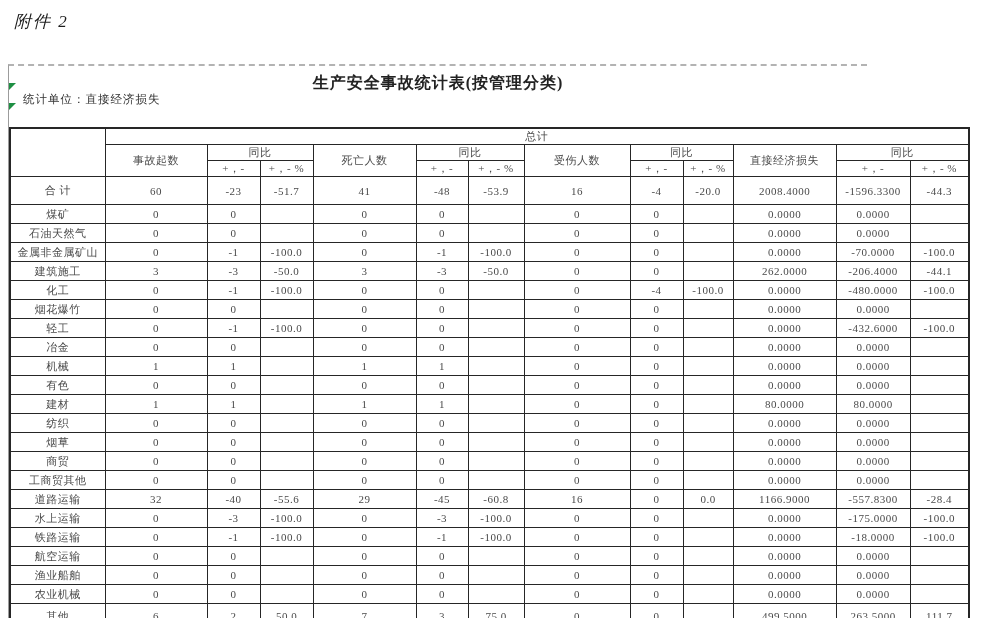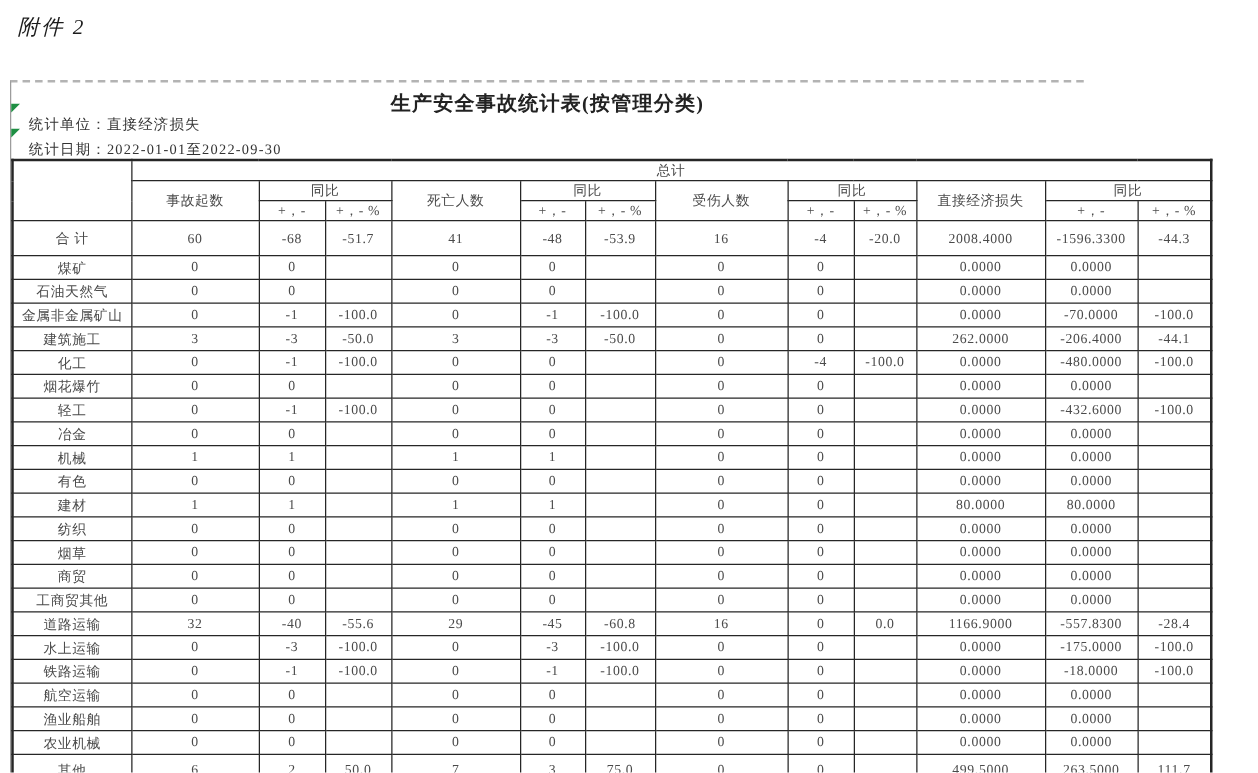--- a/index.html
+++ b/index.html
@@ -65,21 +65,20 @@
 
 <div class="attachment-label">附件 2</div>
 
 <div class="sheet">
   <div class="sheet-title">生产安全事故统计表(按管理分类)</div>
 
   <span class="err-tri tri-unit"></span>
   <div class="meta-line meta-unit"><span>统计单位：</span><span>直接经济损失</span></div>
 
   <span class="err-tri tri-date"></span>
-  <div class="meta-line meta-date"><span>统计日期：</span><span>2022-01-01至2022-09-30</span></div>
 
   <table class="stats">
     <colgroup>
       <col style="width:95px">
         <col style="width:102px">
         <col style="width:53px">
         <col style="width:53px">
       <col style="width:103px">
         <col style="width:52px">
         <col style="width:56px">
@@ -113,21 +112,21 @@
         <td>+，-</td>
         <td>+，- %</td>
         <td>+，-</td>
         <td>+，- %</td>
       </tr>
     </thead>
     <tbody id="tbody">
         <tr class="row-tall">
           <td class="label-cell">合  计</td>
           <td>60</td>
-          <td>-68</td>
+          <td>-23</td>
           <td>-51.7</td>
           <td>41</td>
           <td>-48</td>
           <td>-53.9</td>
           <td>16</td>
           <td>-4</td>
           <td>-20.0</td>
           <td>2008.4000</td>
           <td>-1596.3300</td>
           <td>-44.3</td>

